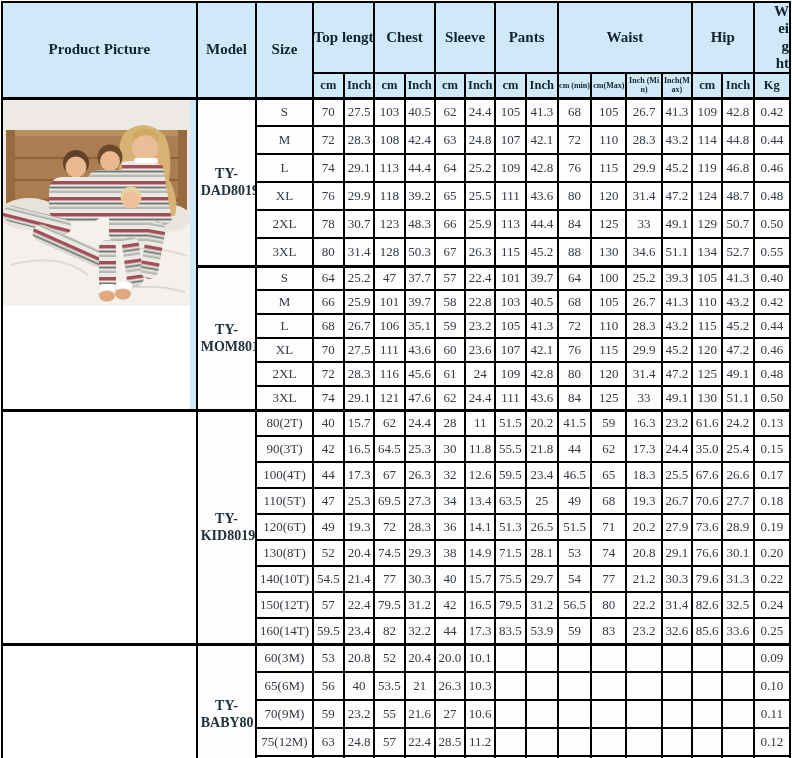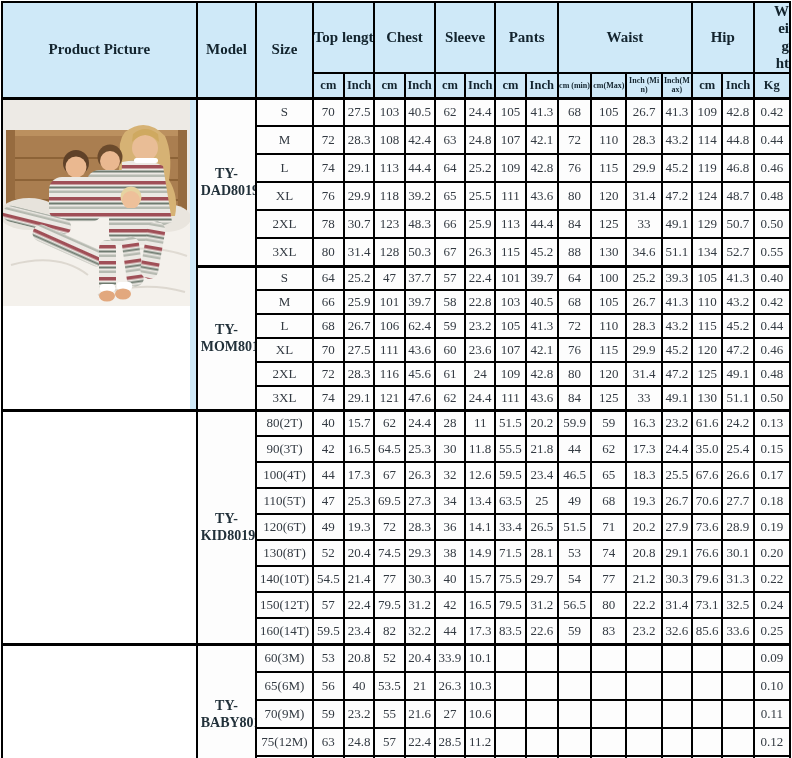--- a/index.html
+++ b/index.html
@@ -283,21 +283,21 @@
         <td>41.3</td>
         <td>110</td>
         <td>43.2</td>
         <td>0.42</td>
       </tr>
       <tr class="sec1">
         <td class="size-cell">L</td>
         <td>68</td>
         <td>26.7</td>
         <td>106</td>
-        <td>62.4</td>
+        <td>35.1</td>
         <td>59</td>
         <td>23.2</td>
         <td>105</td>
         <td>41.3</td>
         <td>72</td>
         <td>110</td>
         <td>28.3</td>
         <td>43.2</td>
         <td>115</td>
         <td>45.2</td>
@@ -362,21 +362,21 @@
         <td class="model-cell" rowspan="9">TY-KID8019</td>
         <td class="size-cell">80(2T)</td>
         <td>40</td>
         <td>15.7</td>
         <td>62</td>
         <td>24.4</td>
         <td>28</td>
         <td>11</td>
         <td>51.5</td>
         <td>20.2</td>
-        <td>59.9</td>
+        <td>41.5</td>
         <td>59</td>
         <td>16.3</td>
         <td>23.2</td>
         <td>61.6</td>
         <td>24.2</td>
         <td>0.13</td>
       </tr>
       <tr class="sec2">
         <td class="size-cell">90(3T)</td>
         <td>42</td>
@@ -432,21 +432,21 @@
         <td>0.18</td>
       </tr>
       <tr class="sec2">
         <td class="size-cell">120(6T)</td>
         <td>49</td>
         <td>19.3</td>
         <td>72</td>
         <td>28.3</td>
         <td>36</td>
         <td>14.1</td>
-        <td>33.4</td>
+        <td>51.3</td>
         <td>26.5</td>
         <td>51.5</td>
         <td>71</td>
         <td>20.2</td>
         <td>27.9</td>
         <td>73.6</td>
         <td>28.9</td>
         <td>0.19</td>
       </tr>
       <tr class="sec2">
@@ -492,51 +492,51 @@
         <td>79.5</td>
         <td>31.2</td>
         <td>42</td>
         <td>16.5</td>
         <td>79.5</td>
         <td>31.2</td>
         <td>56.5</td>
         <td>80</td>
         <td>22.2</td>
         <td>31.4</td>
-        <td>73.1</td>
+        <td>82.6</td>
         <td>32.5</td>
         <td>0.24</td>
       </tr>
       <tr class="sec2">
         <td class="size-cell">160(14T)</td>
         <td>59.5</td>
         <td>23.4</td>
         <td>82</td>
         <td>32.2</td>
         <td>44</td>
         <td>17.3</td>
         <td>83.5</td>
-        <td>22.6</td>
+        <td>53.9</td>
         <td>59</td>
         <td>83</td>
         <td>23.2</td>
         <td>32.6</td>
         <td>85.6</td>
         <td>33.6</td>
         <td>0.25</td>
       </tr>
       <tr class="sec3 sec-start">
         <td class="pic-cell" rowspan="5"></td>
         <td class="model-cell" rowspan="5">TY-BABY8019</td>
         <td class="size-cell">60(3M)</td>
         <td>53</td>
         <td>20.8</td>
         <td>52</td>
         <td>20.4</td>
-        <td>33.9</td>
+        <td>20.0</td>
         <td>10.1</td>
         <td></td>
         <td></td>
         <td></td>
         <td></td>
         <td></td>
         <td></td>
         <td></td>
         <td></td>
         <td>0.09</td>

